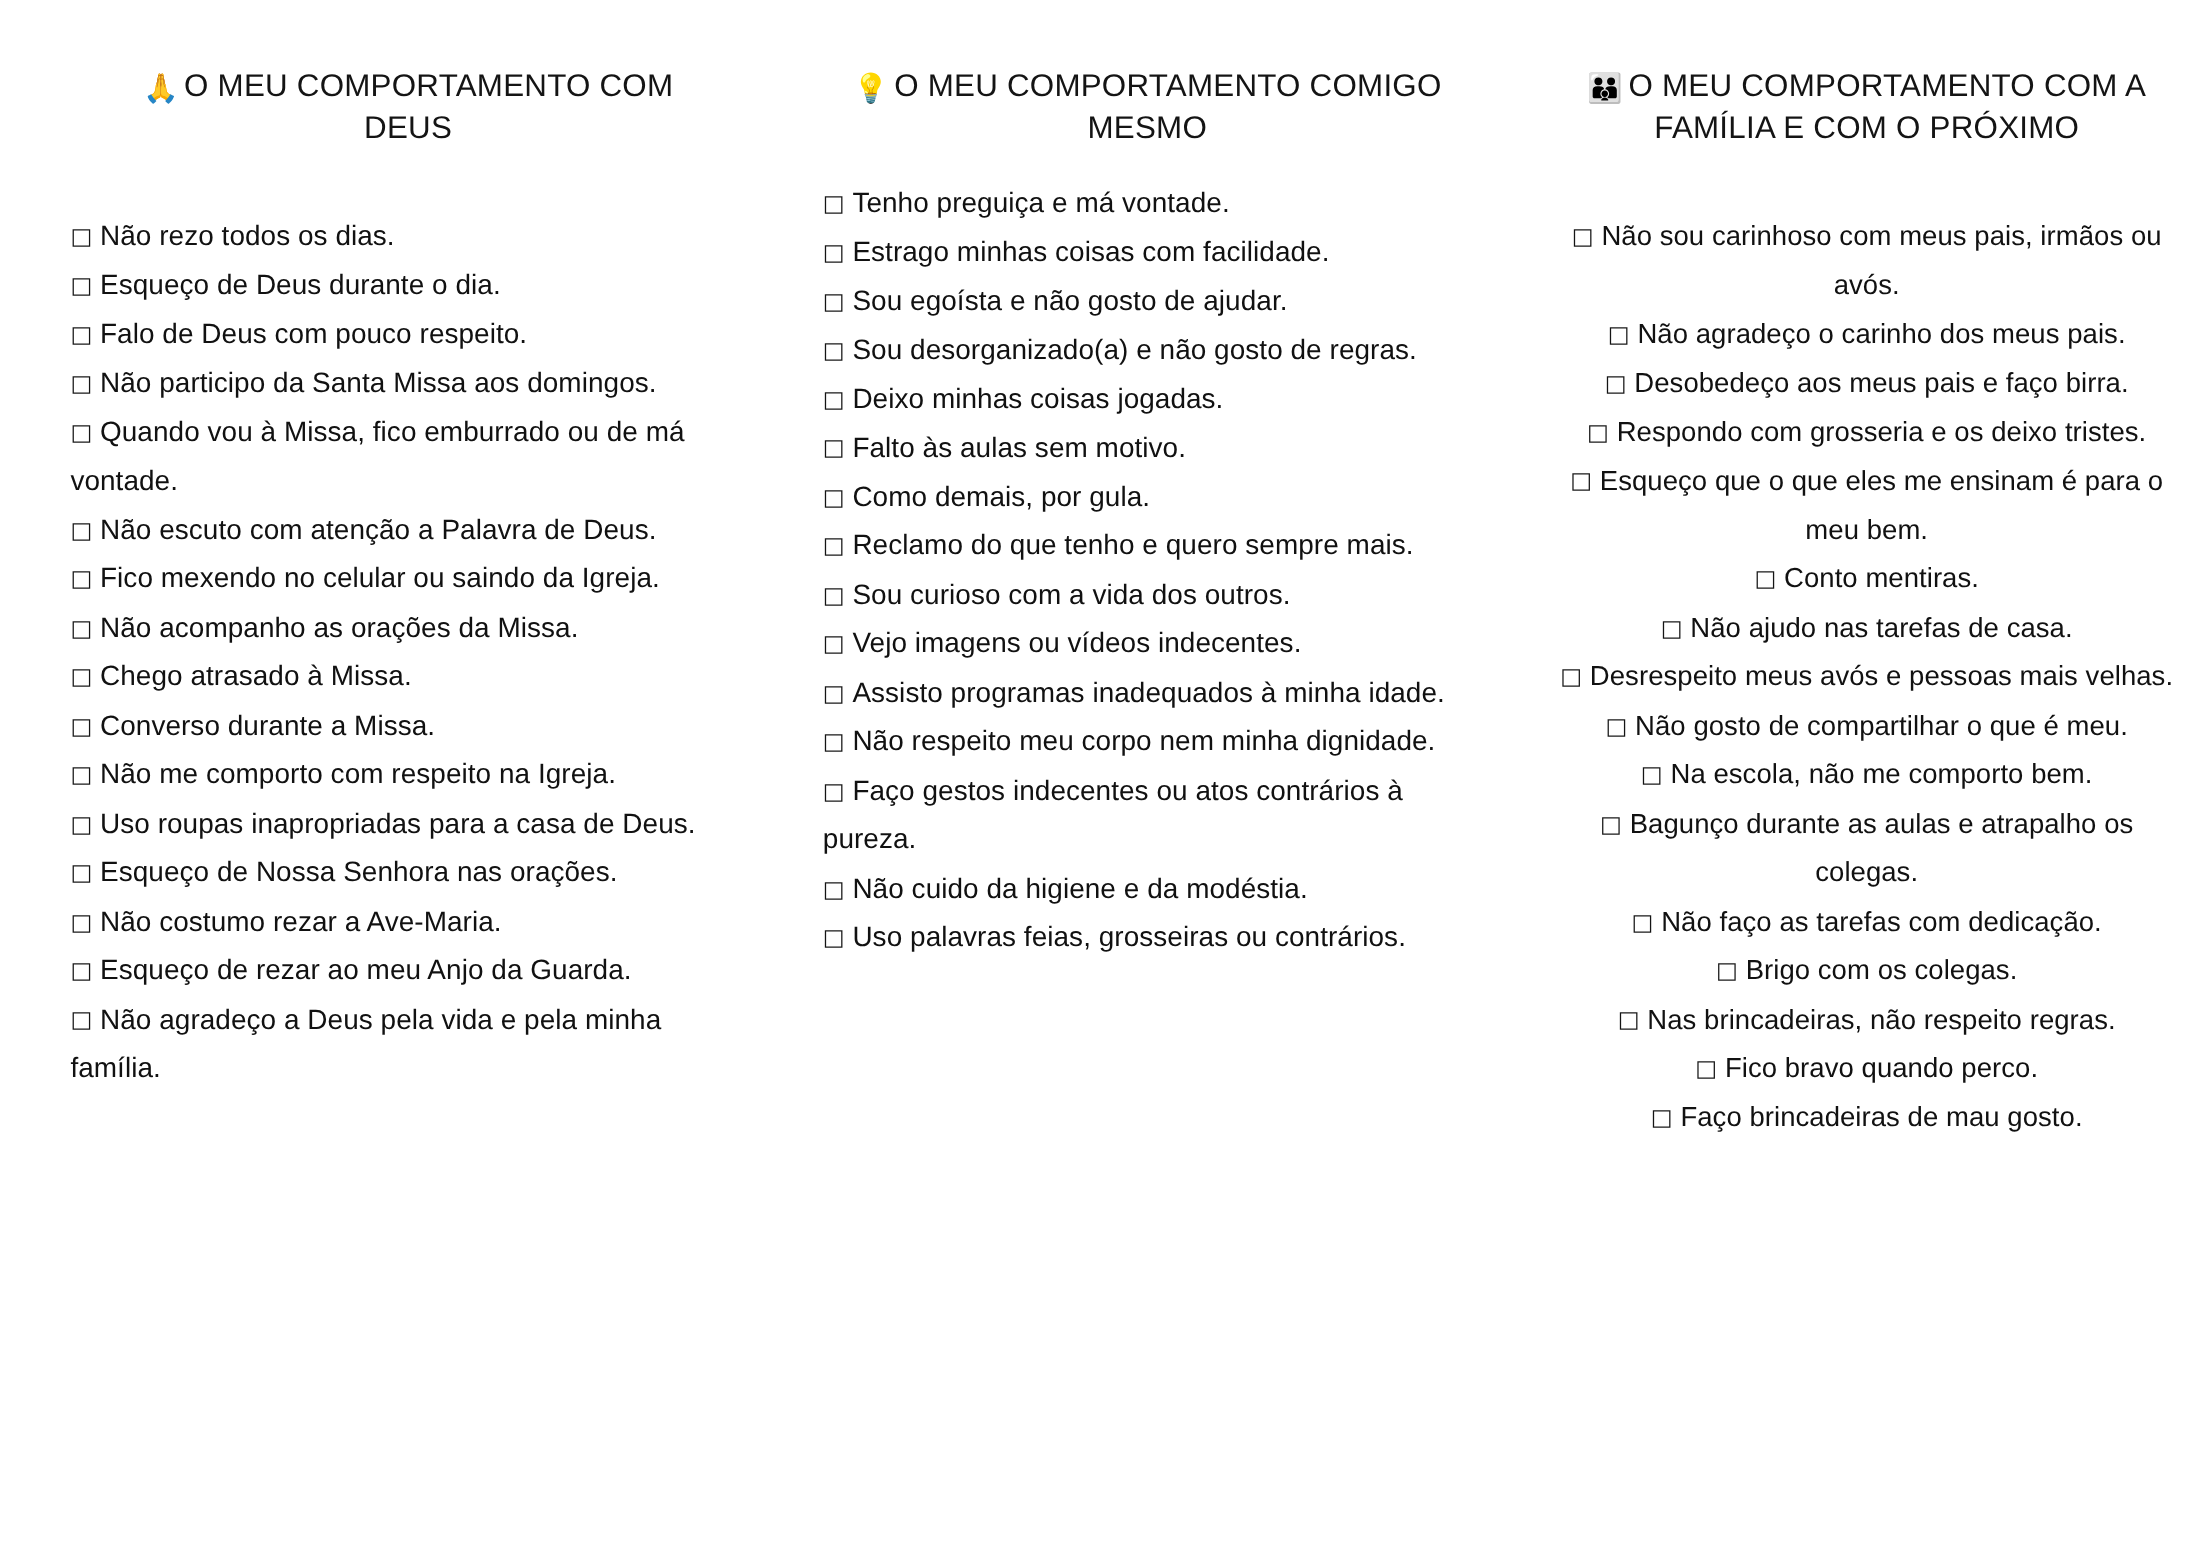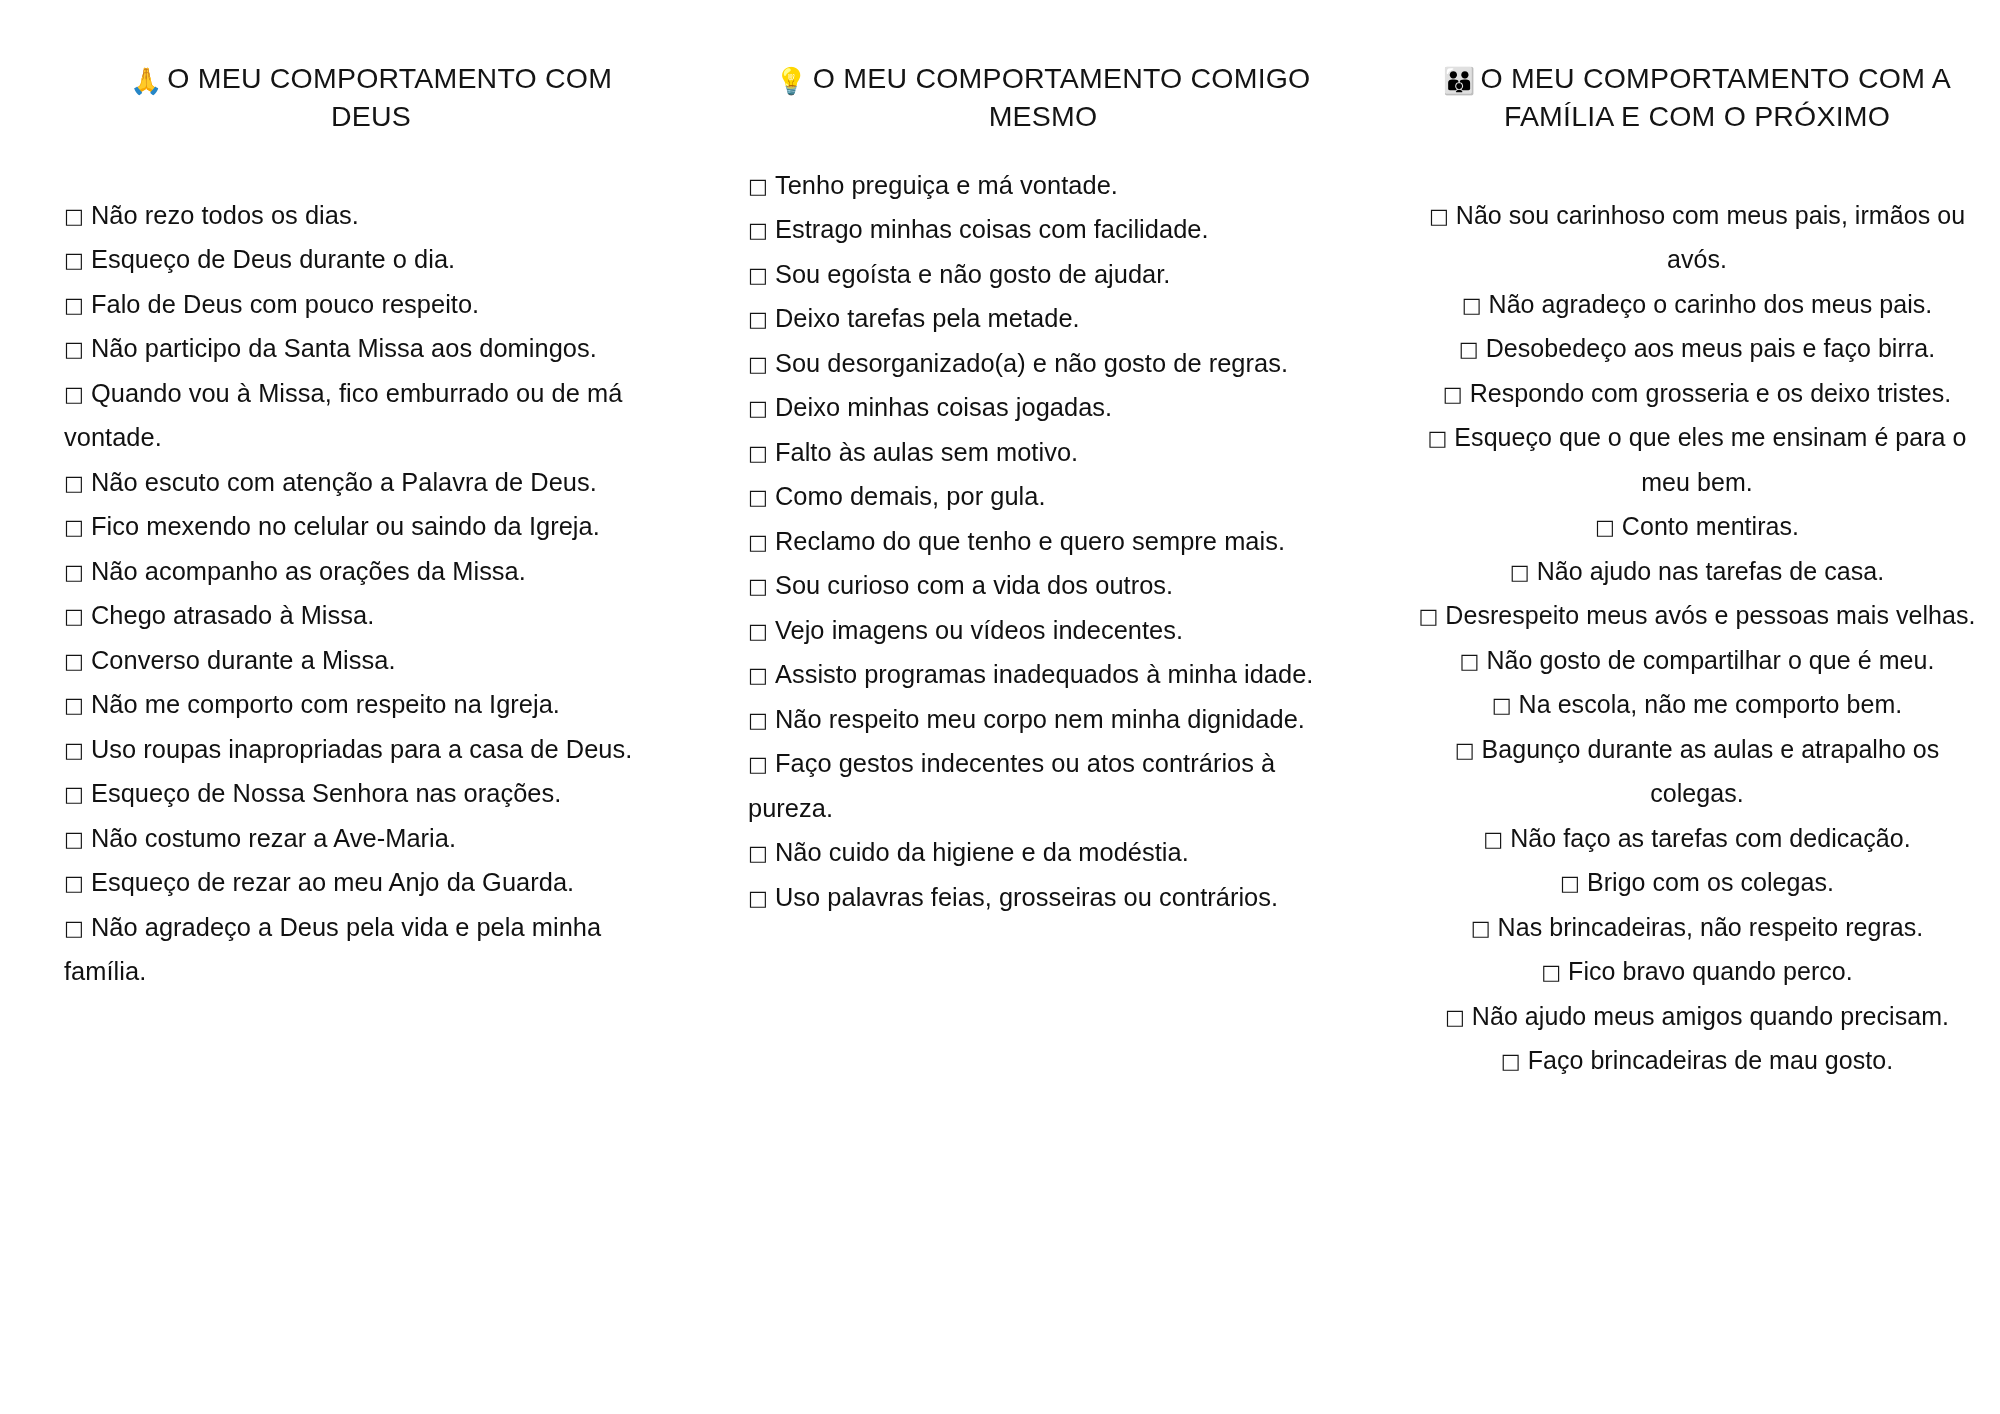--- a/index.html
+++ b/index.html
@@ -124,21 +124,20 @@
   </section>
 
   <section class="column column-2">
     <h2 class="col-header col-2-header">
       <span class="hdr-emoji">💡</span><span>O MEU COMPORTAMENTO COMIGO MESMO</span>
     </h2>
     <ul class="col-list col-2-list">
         <li class="col-item"><span class="checkbox-glyph">□</span><span>Tenho preguiça e má vontade.</span></li>
         <li class="col-item"><span class="checkbox-glyph">□</span><span>Estrago minhas coisas com facilidade.</span></li>
         <li class="col-item"><span class="checkbox-glyph">□</span><span>Sou egoísta e não gosto de ajudar.</span></li>
-        <li class="col-item"><span class="checkbox-glyph">□</span><span>Deixo tarefas pela metade.</span></li>
         <li class="col-item"><span class="checkbox-glyph">□</span><span>Sou desorganizado(a) e não gosto de regras.</span></li>
         <li class="col-item"><span class="checkbox-glyph">□</span><span>Deixo minhas coisas jogadas.</span></li>
         <li class="col-item"><span class="checkbox-glyph">□</span><span>Falto às aulas sem motivo.</span></li>
         <li class="col-item"><span class="checkbox-glyph">□</span><span>Como demais, por gula.</span></li>
         <li class="col-item"><span class="checkbox-glyph">□</span><span>Reclamo do que tenho e quero sempre mais.</span></li>
         <li class="col-item"><span class="checkbox-glyph">□</span><span>Sou curioso com a vida dos outros.</span></li>
         <li class="col-item"><span class="checkbox-glyph">□</span><span>Vejo imagens ou vídeos indecentes.</span></li>
         <li class="col-item"><span class="checkbox-glyph">□</span><span>Assisto programas inadequados à minha idade.</span></li>
         <li class="col-item"><span class="checkbox-glyph">□</span><span>Não respeito meu corpo nem minha dignidade.</span></li>
         <li class="col-item"><span class="checkbox-glyph">□</span><span>Faço gestos indecentes ou atos contrários à pureza.</span></li>
@@ -160,18 +159,17 @@
         <li class="col-item"><span class="checkbox-glyph">□</span><span>Conto mentiras.</span></li>
         <li class="col-item"><span class="checkbox-glyph">□</span><span>Não ajudo nas tarefas de casa.</span></li>
         <li class="col-item"><span class="checkbox-glyph">□</span><span>Desrespeito meus avós e pessoas mais velhas.</span></li>
         <li class="col-item"><span class="checkbox-glyph">□</span><span>Não gosto de compartilhar o que é meu.</span></li>
         <li class="col-item"><span class="checkbox-glyph">□</span><span>Na escola, não me comporto bem.</span></li>
         <li class="col-item"><span class="checkbox-glyph">□</span><span>Bagunço durante as aulas e atrapalho os colegas.</span></li>
         <li class="col-item"><span class="checkbox-glyph">□</span><span>Não faço as tarefas com dedicação.</span></li>
         <li class="col-item"><span class="checkbox-glyph">□</span><span>Brigo com os colegas.</span></li>
         <li class="col-item"><span class="checkbox-glyph">□</span><span>Nas brincadeiras, não respeito regras.</span></li>
         <li class="col-item"><span class="checkbox-glyph">□</span><span>Fico bravo quando perco.</span></li>
-        <li class="col-item"><span class="checkbox-glyph">□</span><span>Não ajudo meus amigos quando precisam.</span></li>
         <li class="col-item"><span class="checkbox-glyph">□</span><span>Faço brincadeiras de mau gosto.</span></li>
       </ul>
   </section>
 
 </div>
 
 </body></html>

